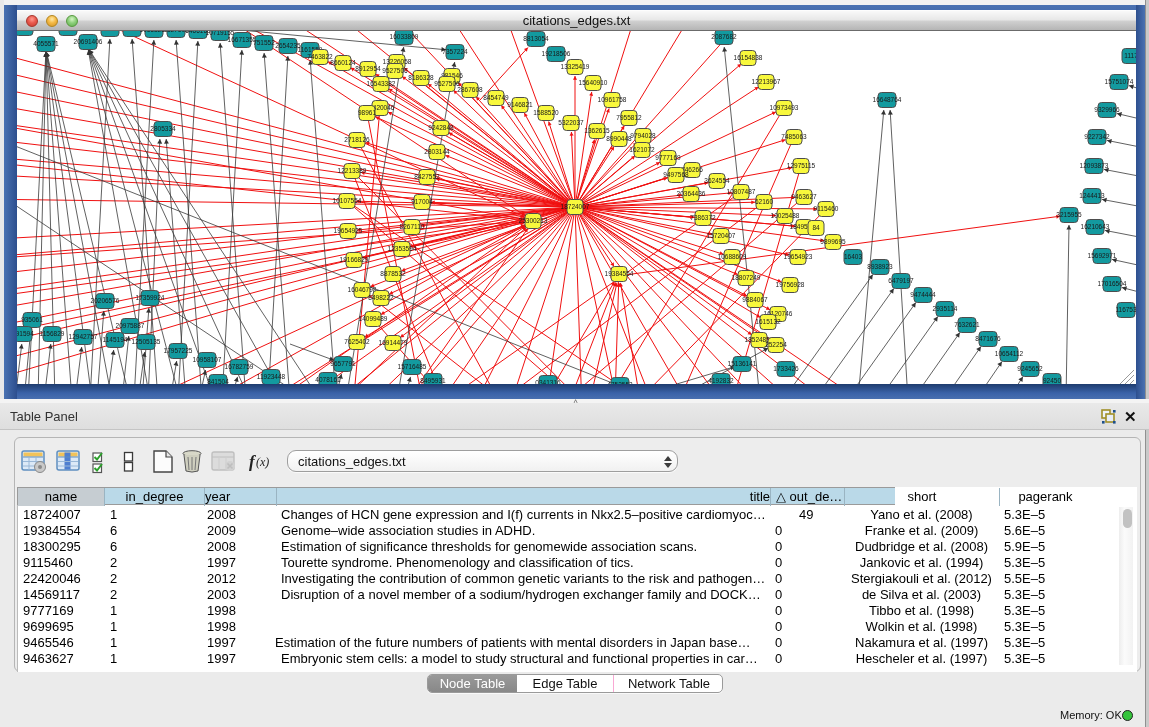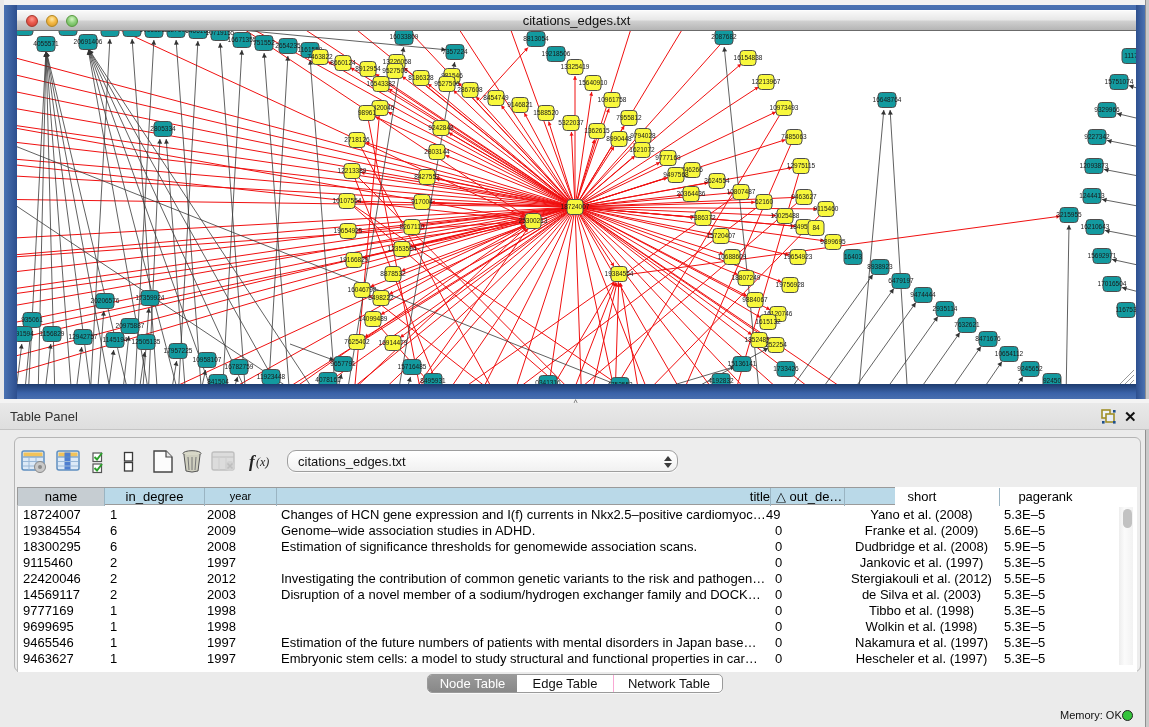--- a/index.html
+++ b/index.html
@@ -759,35 +759,35 @@
 
 <div class="abs" style="left:287px;top:450px;width:391px;height:22px;border:1px solid #9e9e9e;border-radius:9px;background:linear-gradient(180deg,#ffffff,#f1f1f1);box-shadow:0 1px 1px rgba(255,255,255,.8)">
  <div class="abs" style="left:10px;top:3px;font-size:13px;color:#111">citations_edges.txt</div>
  <div class="abs" style="left:376px;top:5px;width:0;height:0;border-left:4px solid transparent;border-right:4px solid transparent;border-bottom:5px solid #3c3c3c"></div>
  <div class="abs" style="left:376px;top:12px;width:0;height:0;border-left:4px solid transparent;border-right:4px solid transparent;border-top:5px solid #3c3c3c"></div>
 </div>
 
 <div class="abs" style="left:17px;top:487px;width:878px;height:18px;z-index:3;background:#bad9e8;border-top:1px solid #9a9a9a;border-bottom:1px solid #9a9a9a;border-left:1px solid #9a9a9a">
  <div class="abs" style="left:0;top:0;width:87px;height:18px;background:#c6cdd2;border-right:1px solid #9ab4c2;text-align:center;font-size:13px;line-height:17px">name</div>
  <div class="abs" style="left:87px;top:0;width:100px;height:18px;border-right:1px solid #9ab4c2;text-align:center;font-size:13px;line-height:17px">in_degree</div>
- <div class="abs" style="left:187px;top:0;width:72px;height:18px;border-right:1px solid #9ab4c2;text-align:center;font-size:11px;line-height:17px">year</div>
+ <div class="abs" style="left:187px;top:0;width:72px;height:18px;border-right:1px solid #9ab4c2;font-size:13px;line-height:17px">year</div>
  <div class="abs" style="left:259px;top:0;width:494px;height:18px;border-right:1px solid #9ab4c2;text-align:right;font-size:13px;line-height:17px">title</div>
  <div class="abs" style="left:753px;top:0;width:74px;height:18px;border-right:1px solid #9ab4c2;font-size:13px;line-height:17px;padding-left:5px">△ out_de…</div>
  <div class="abs" style="left:827px;top:0;width:155px;height:18px;border-right:1px solid #9ab4c2;text-align:center;font-size:13px;line-height:17px">short</div>
  <div class="abs" style="left:982px;top:0;width:91px;height:18px;text-align:center;font-size:13px;line-height:17px">pagerank</div>
 </div>
 
 <div class="abs" style="left:17px;top:487px;width:1120px;height:185px;background:#fff;border-left:1px solid #bbb"></div>
 <style>.trow{position:absolute;height:16px;font-size:13px;color:#000;width:1149px}.trow span{position:absolute;white-space:nowrap;line-height:16px}</style>
 <div class="trow" style="top:507px">
     <span style="left:23px">18724007</span>
     <span style="left:110px">1</span>
     <span style="left:207px">2008</span>
     <span style="left:281px">Changes of HCN gene expression and I(f) currents in Nkx2.5–positive cardiomyoc…</span>
-    <span style="left:766px">49</span>
+    <span style="left:799px">49</span>
     <span style="left:844px;width:155px;text-align:center">Yano et al. (2008)</span>
     <span style="left:1004px">5.3E–5</span>
   </div>
 <div class="trow" style="top:523px">
     <span style="left:23px">19384554</span>
     <span style="left:110px">6</span>
     <span style="left:207px">2009</span>
     <span style="left:281px">Genome–wide association studies in ADHD.</span>
     <span style="left:775px">0</span>
     <span style="left:844px;width:155px;text-align:center">Franke et al. (2009)</span>
@@ -799,22 +799,23 @@
     <span style="left:207px">2008</span>
     <span style="left:281px">Estimation of significance thresholds for genomewide association scans.</span>
     <span style="left:775px">0</span>
     <span style="left:844px;width:155px;text-align:center">Dudbridge et al. (2008)</span>
     <span style="left:1004px">5.9E–5</span>
   </div>
 <div class="trow" style="top:555px">
     <span style="left:23px">9115460</span>
     <span style="left:110px">2</span>
     <span style="left:207px">1997</span>
+    <span style="left:281px">Tourette syndrome. Phenomenology and classification of tics.</span>
     <span style="left:775px">0</span>
-    <span style="left:844px;width:155px;text-align:center">Jankovic et al. (1997)</span>
+    <span style="left:844px;width:155px;text-align:center">Jankovic et al. (1994)</span>
     <span style="left:1004px">5.3E–5</span>
   </div>
 <div class="trow" style="top:571px">
     <span style="left:23px">22420046</span>
     <span style="left:110px">2</span>
     <span style="left:207px">2012</span>
     <span style="left:281px">Investigating the contribution of common genetic variants to the risk and pathogen…</span>
     <span style="left:775px">0</span>
     <span style="left:844px;width:155px;text-align:center">Stergiakouli et al. (2012)</span>
     <span style="left:1004px">5.5E–5</span>
@@ -841,21 +842,21 @@
     <span style="left:110px">1</span>
     <span style="left:207px">1998</span>
     <span style="left:775px">0</span>
     <span style="left:844px;width:155px;text-align:center">Wolkin et al. (1998)</span>
     <span style="left:1004px">5.3E–5</span>
   </div>
 <div class="trow" style="top:635px">
     <span style="left:23px">9465546</span>
     <span style="left:110px">1</span>
     <span style="left:207px">1997</span>
-    <span style="left:281px">Estimation of the future numbers of patients with mental disorders in Japan base…</span>
+    <span style="left:275px">Estimation of the future numbers of patients with mental disorders in Japan base…</span>
     <span style="left:775px">0</span>
     <span style="left:844px;width:155px;text-align:center">Nakamura et al. (1997)</span>
     <span style="left:1004px">5.3E–5</span>
   </div>
 <div class="trow" style="top:651px">
     <span style="left:23px">9463627</span>
     <span style="left:110px">1</span>
     <span style="left:207px">1997</span>
     <span style="left:281px">Embryonic stem cells: a model to study structural and functional properties in car…</span>
     <span style="left:775px">0</span>

